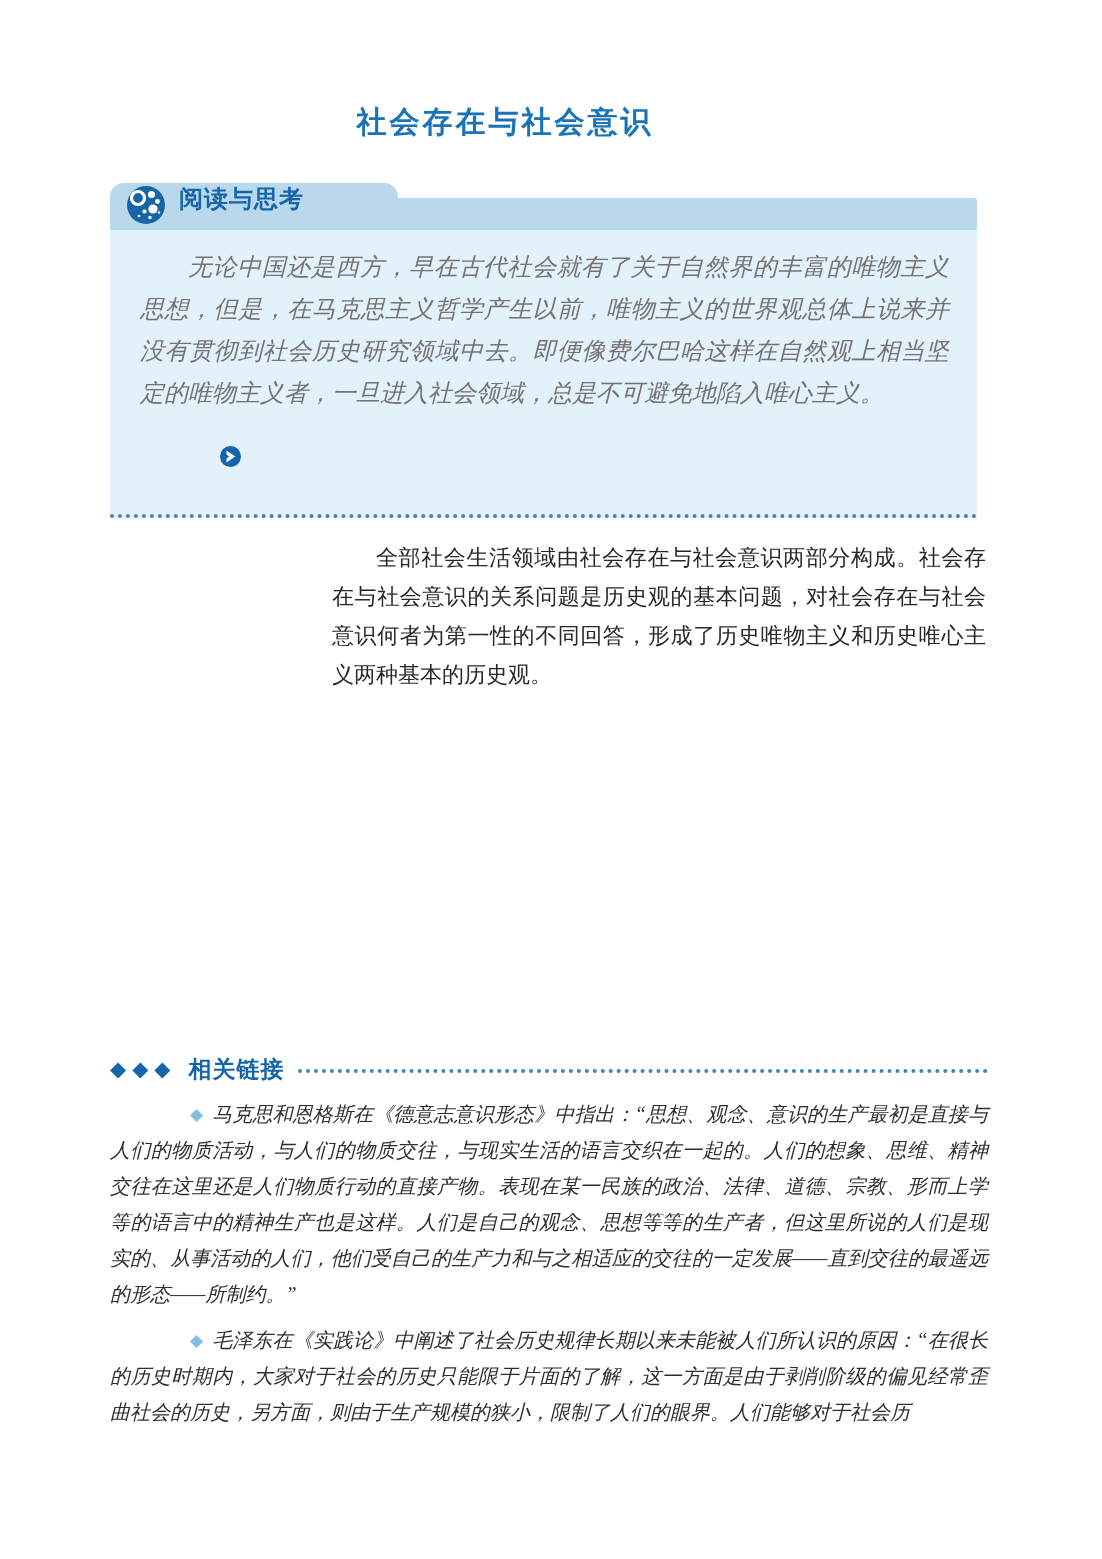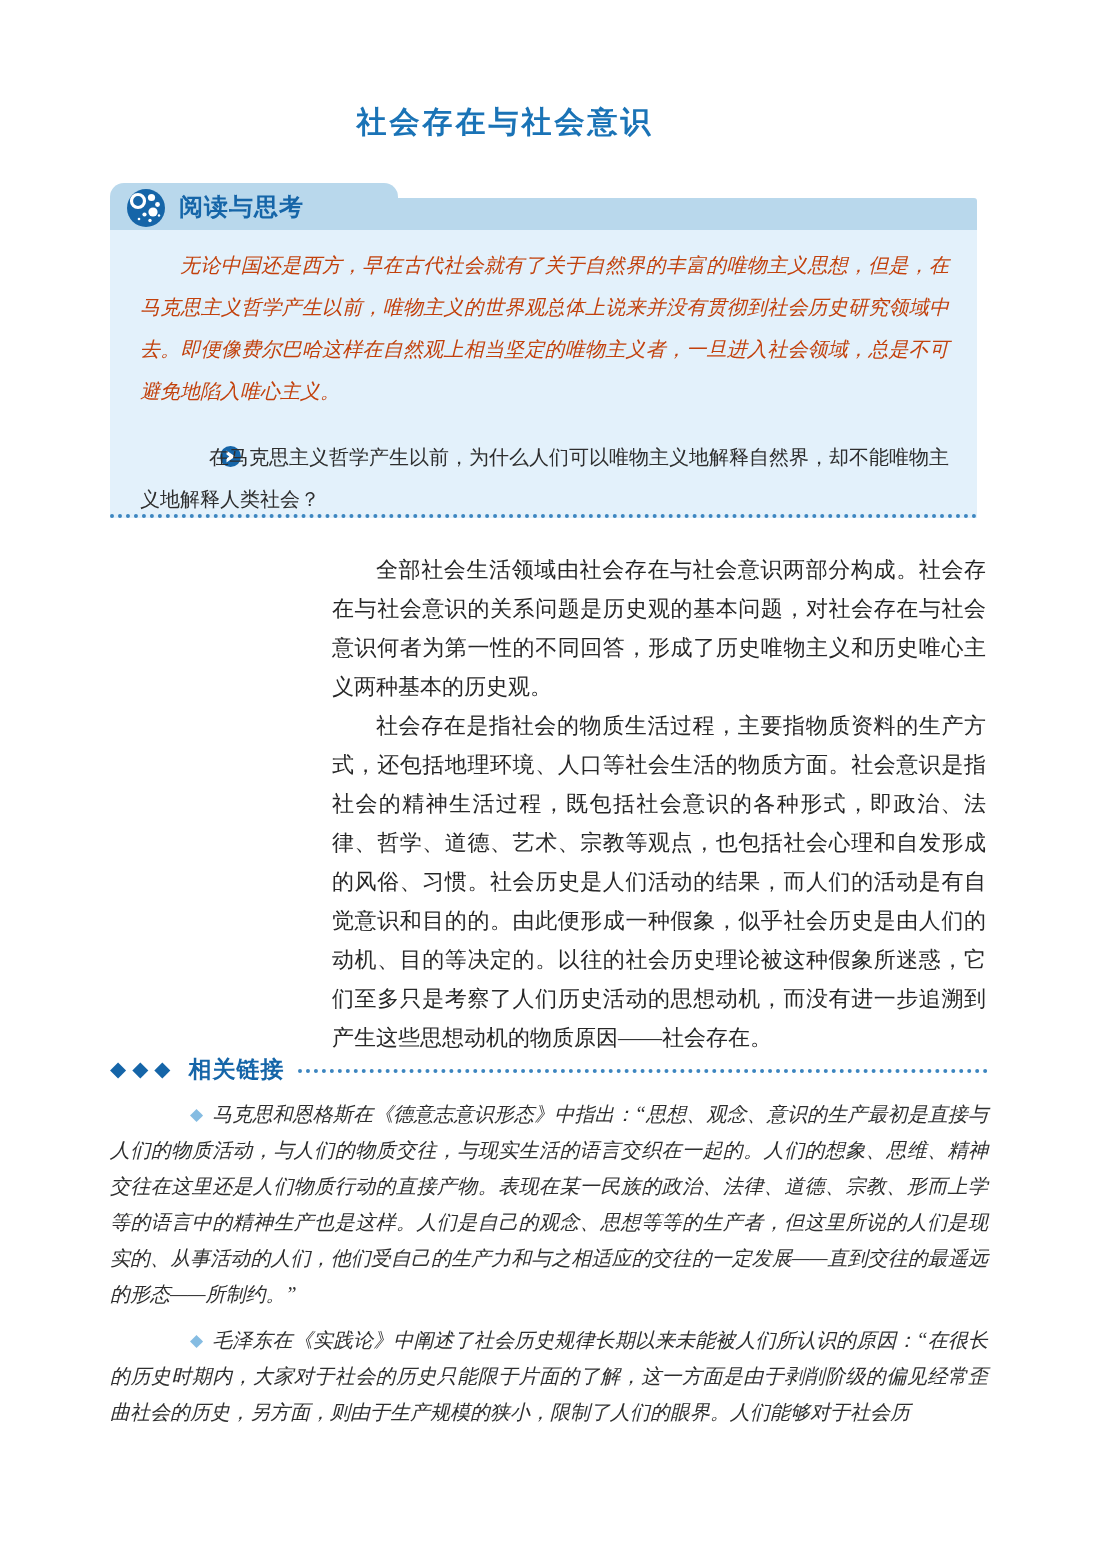--- a/index.html
+++ b/index.html
@@ -20,50 +20,50 @@
 
   
   .rbox { position:absolute; left:110px; top:183px; width:867px; height:335px; }
   .rbox-band {
     position:absolute; left:0; top:15px; width:867px; height:32px;
     background:#b9d8ec; border-radius:3px 3px 0 0;
   }
   .rbox-tab {
     position:absolute; left:0; top:0; width:288px; height:47px;
     background:#b9d8ec; border-radius:14px 14px 0 0;
-    display:flex; align-items:center; padding-left:16px; box-sizing:border-box;
+    display:flex; padding-left:16px; box-sizing:border-box;
   }
   .rbox-tab .tab-icon { width:40px; height:40px; display:inline-flex; margin-top:2px; }
   .rbox-tab .tab-label {
     margin-left:13px; font-size:24px; font-weight:bold; color:#1565a8;
     font-family:"Liberation Sans","DejaVu Sans",sans-serif;
     letter-spacing:1px;
   }
   .rbox-body {
     position:absolute; left:0; top:47px; width:867px; height:288px;
     background:#e3f1fb; box-sizing:border-box;
     border-bottom:4px dotted #3d86c0;
     padding:16px 28px 0 30px;
   }
   .rbox-para {
     margin:0; text-indent:2em; text-align:justify;
-    font-size:20px; line-height:42px; color:#c2410c;
+    font-size:24px; line-height:42px; color:#737373;
     font-style:italic;
-    font-family:Liberation Mono, monospace;
+    font-family:Liberation Sans, sans-serif;
   }
   .rbox-question {
     margin:22px 0 0 0; text-indent:2em; text-align:justify;
     font-size:20px; line-height:42px; color:#2e2e2e; font-style:normal;
     font-family:"Liberation Sans","DejaVu Sans",sans-serif;
   }
   .q-icon { display:inline-block; width:21px; height:21px; vertical-align:-3px; margin-right:8px; }
 
   
   .main-text {
-    position:absolute; left:332px; top:550px; width:654px;
+    position:absolute; left:332px; top:538px; width:654px;
   }
   .main-text p {
     margin:0; text-indent:2em; text-align:justify;
     font-size:22px; line-height:39px; color:#272727;
     font-family:"Liberation Serif","DejaVu Serif",serif;
   }
 
   
   .related { position:absolute; left:110px; top:1052px; width:878px; }
   .related-header { display:flex; align-items:center; height:34px; }
@@ -131,28 +131,27 @@
       <span class="tab-label">阅读与思考</span>
     </div>
     <div class="rbox-body">
       <p class="rbox-para">无论中国还是西方，早在古代社会就有了关于自然界的丰富的唯物主义思想，但是，在马克思主义哲学产生以前，唯物主义的世界观总体上说来并没有贯彻到社会历史研究领域中去。即便像费尔巴哈这样在自然观上相当坚定的唯物主义者，一旦进入社会领域，总是不可避免地陷入唯心主义。</p>
       <p class="rbox-question">
         <span class="q-icon">
           <svg viewBox="0 0 20 20" width="21" height="21" aria-hidden="true">
             <circle cx="10" cy="10" r="10" fill="#1565a8"></circle>
             <path d="M6.2 4.2 L14.5 10 L6.2 15.8 L6.2 11.9 L8.9 10 L6.2 8.1 Z" fill="#ffffff"></path>
           </svg>
-        </span><span>在马克思主义哲学产生以前，为什么人们可以唯物主义地解释自然界，却不能唯物主义地解释人类社会？</span>
+        </span>
       </p>
     </div>
   </section>
 
   <section class="main-text">
     <p>全部社会生活领域由社会存在与社会意识两部分构成。社会存在与社会意识的关系问题是历史观的基本问题，对社会存在与社会意识何者为第一性的不同回答，形成了历史唯物主义和历史唯心主义两种基本的历史观。</p>
-    <p>社会存在是指社会的物质生活过程，主要指物质资料的生产方式，还包括地理环境、人口等社会生活的物质方面。社会意识是指社会的精神生活过程，既包括社会意识的各种形式，即政治、法律、哲学、道德、艺术、宗教等观点，也包括社会心理和自发形成的风俗、习惯。社会历史是人们活动的结果，而人们的活动是有自觉意识和目的的。由此便形成一种假象，似乎社会历史是由人们的动机、目的等决定的。以往的社会历史理论被这种假象所迷惑，它们至多只是考察了人们历史活动的思想动机，而没有进一步追溯到产生这些思想动机的物质原因——社会存在。</p>
   </section>
 
   <section class="related">
     <div class="related-header">
       <span class="diamonds">◆◆◆</span>
       <span class="related-title">相关链接</span>
       <span class="dotline"></span>
     </div>
     <p class="related-para">
       <span class="bullet-diamond">◆</span><span>马克思和恩格斯在《德意志意识形态》中指出：“思想、观念、意识的生产最初是直接与人们的物质活动，与人们的物质交往，与现实生活的语言交织在一起的。人们的想象、思维、精神交往在这里还是人们物质行动的直接产物。表现在某一民族的政治、法律、道德、宗教、形而上学等的语言中的精神生产也是这样。人们是自己的观念、思想等等的生产者，但这里所说的人们是现实的、从事活动的人们，他们受自己的生产力和与之相适应的交往的一定发展——直到交往的最遥远的形态——所制约。”</span>

